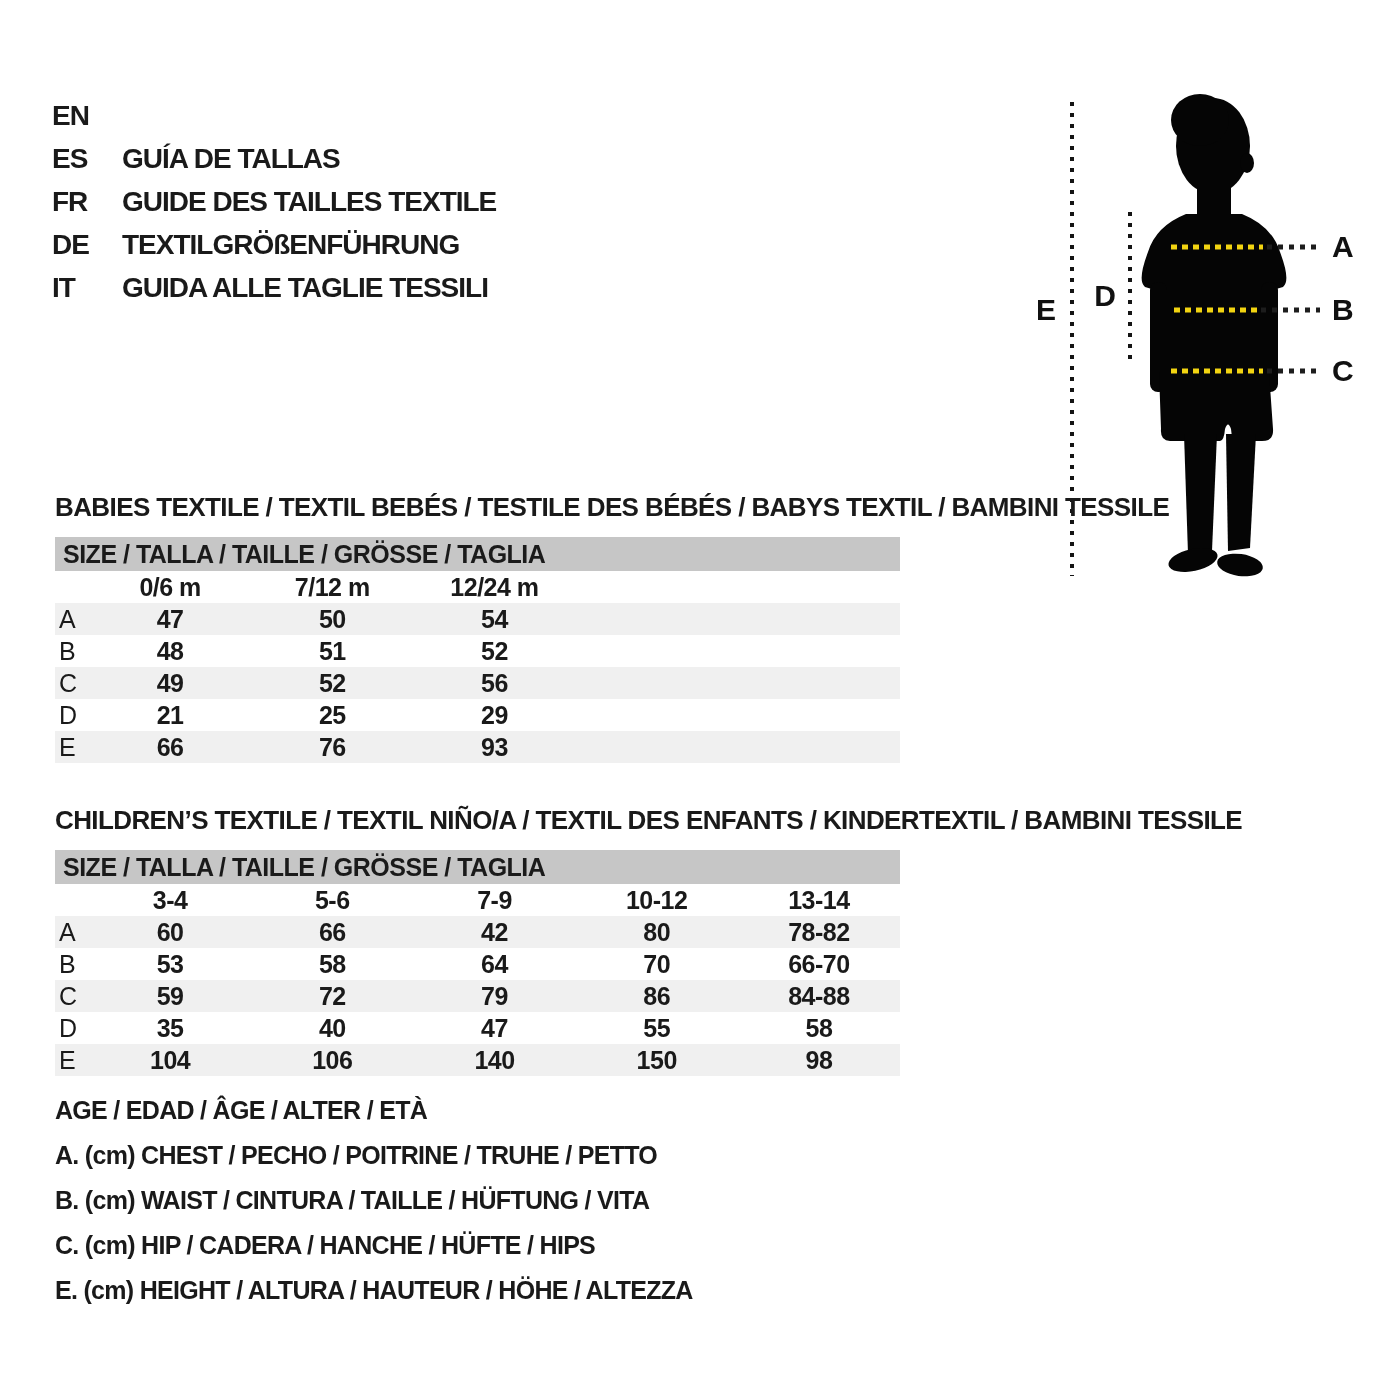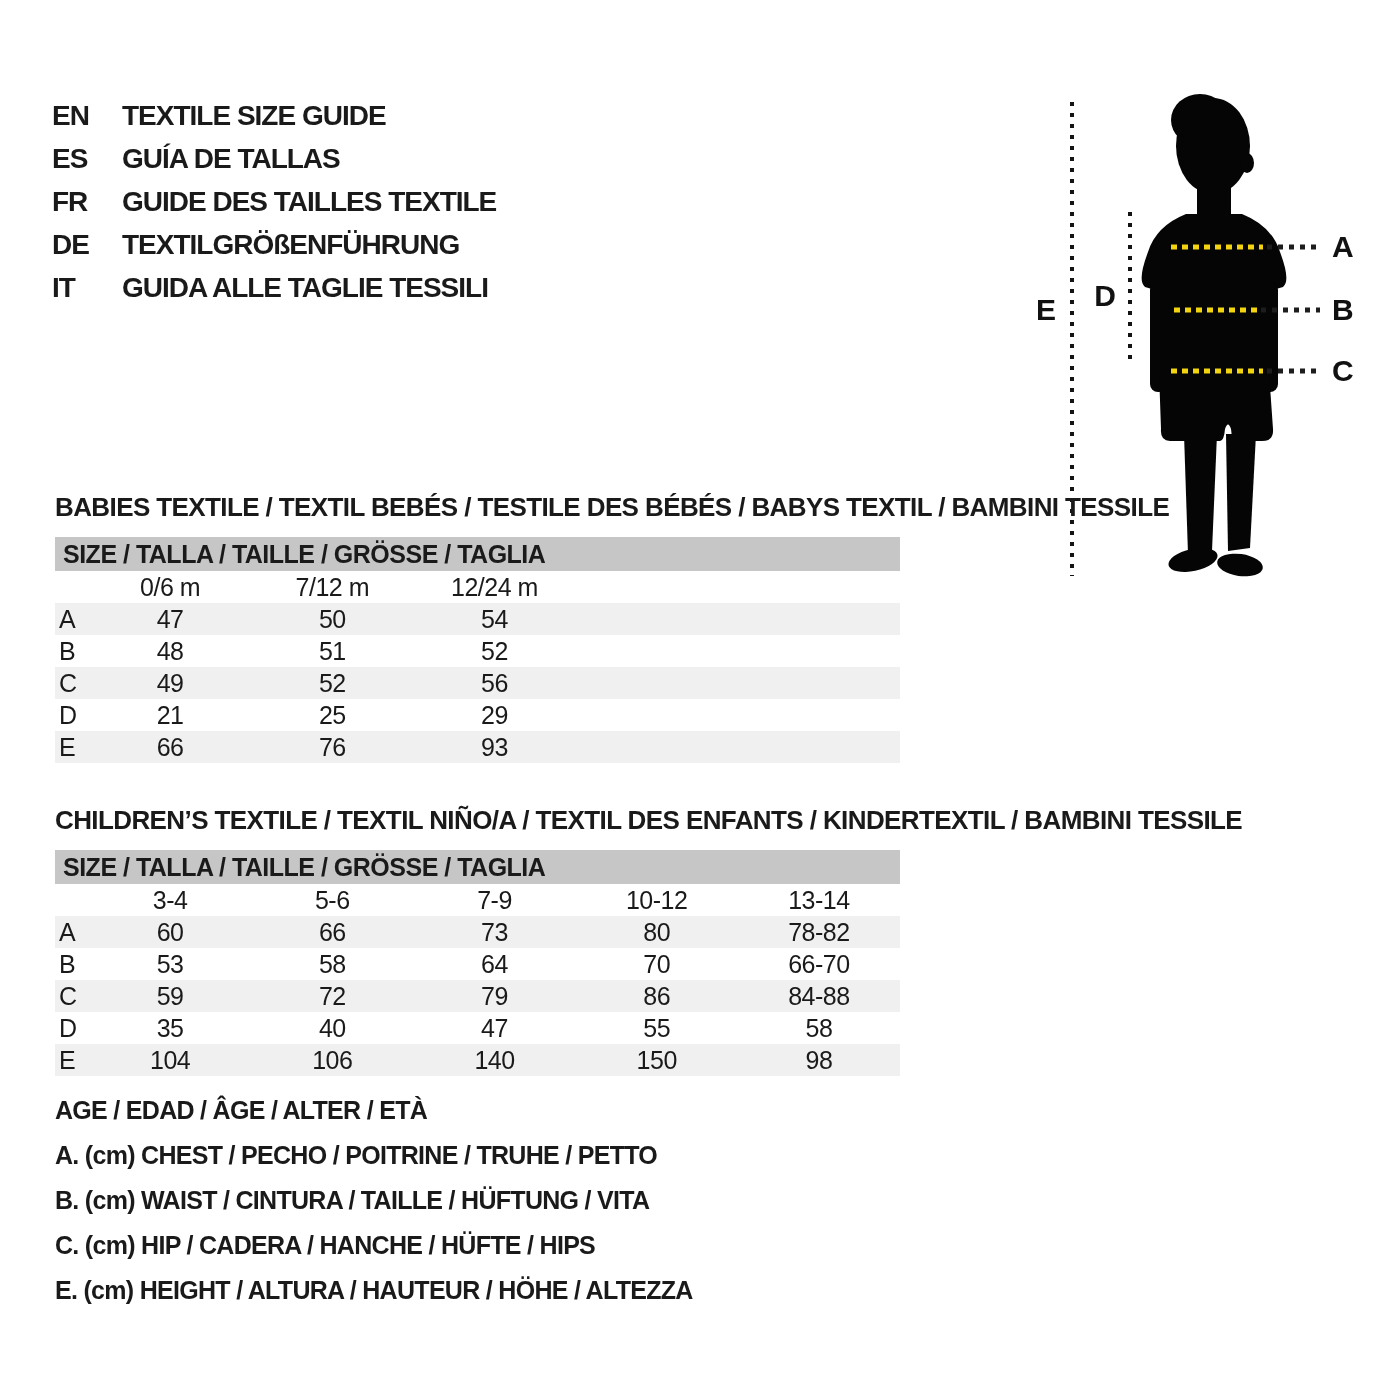--- a/index.html
+++ b/index.html
@@ -14,38 +14,37 @@
   .lang-row{display:flex;height:43px;align-items:center;font-size:28px;font-weight:700;letter-spacing:-1px;}
   .lang-code{width:70px;flex:0 0 70px;}
   
   .size-table{position:absolute;left:55px;width:845px;}
   #babies-table{top:468px;}
   #children-table{top:781px;}
   .table-title{font-size:26px;font-weight:700;letter-spacing:-0.6px;height:45px;display:flex;align-items:flex-start;white-space:nowrap;}
   .size-bar{height:34px;background:#c6c6c6;font-size:25px;font-weight:700;letter-spacing:-0.5px;line-height:34px;padding-left:8px;box-sizing:border-box;}
   .t-row{display:grid;grid-template-columns:34px repeat(5,1fr);height:32px;align-items:center;font-size:25px;letter-spacing:-0.5px;}
   .t-row.odd{background:#f0f0f0;}
-  .t-cell{text-align:center;}
+  .t-cell{text-align:center;font-weight:bold;}
   .t-label{padding-left:4px;text-align:left;}
   
   .legend{position:absolute;left:55px;top:1064px;}
   .legend-line{height:45px;display:flex;align-items:center;font-size:25px;font-weight:700;letter-spacing:-0.7px;white-space:nowrap;}
   
   .figure-svg{position:absolute;left:1020px;top:60px;width:380px;height:510px;}
   .figure-svg text{font-family:"Liberation Sans","DejaVu Sans",sans-serif;font-weight:700;font-size:30px;fill:#111111;}
 </style>
 </head>
 <body>
 
 <div class="canvas">
 
   <div class="lang-list">
     <div class="lang-row">
       <span class="lang-code">EN</span>
-      <span>TEXTILE SIZE GUIDE</span>
     </div>
     <div class="lang-row">
       <span class="lang-code">ES</span>
       <span>GUÍA DE TALLAS</span>
     </div>
     <div class="lang-row">
       <span class="lang-code">FR</span>
       <span>GUIDE DES TAILLES TEXTILE</span>
     </div>
     <div class="lang-row">
@@ -156,21 +155,21 @@
       <div class="t-cell">3-4</div>
       <div class="t-cell">5-6</div>
       <div class="t-cell">7-9</div>
       <div class="t-cell">10-12</div>
       <div class="t-cell">13-14</div>
     </div>
     <div class="t-row odd">
       <div class="t-label">A</div>
       <div class="t-cell">60</div>
       <div class="t-cell">66</div>
-      <div class="t-cell">73</div>
+      <div class="t-cell">42</div>
       <div class="t-cell">80</div>
       <div class="t-cell">78-82</div>
     </div>
     <div class="t-row">
       <div class="t-label">B</div>
       <div class="t-cell">53</div>
       <div class="t-cell">58</div>
       <div class="t-cell">64</div>
       <div class="t-cell">70</div>
       <div class="t-cell">66-70</div>

